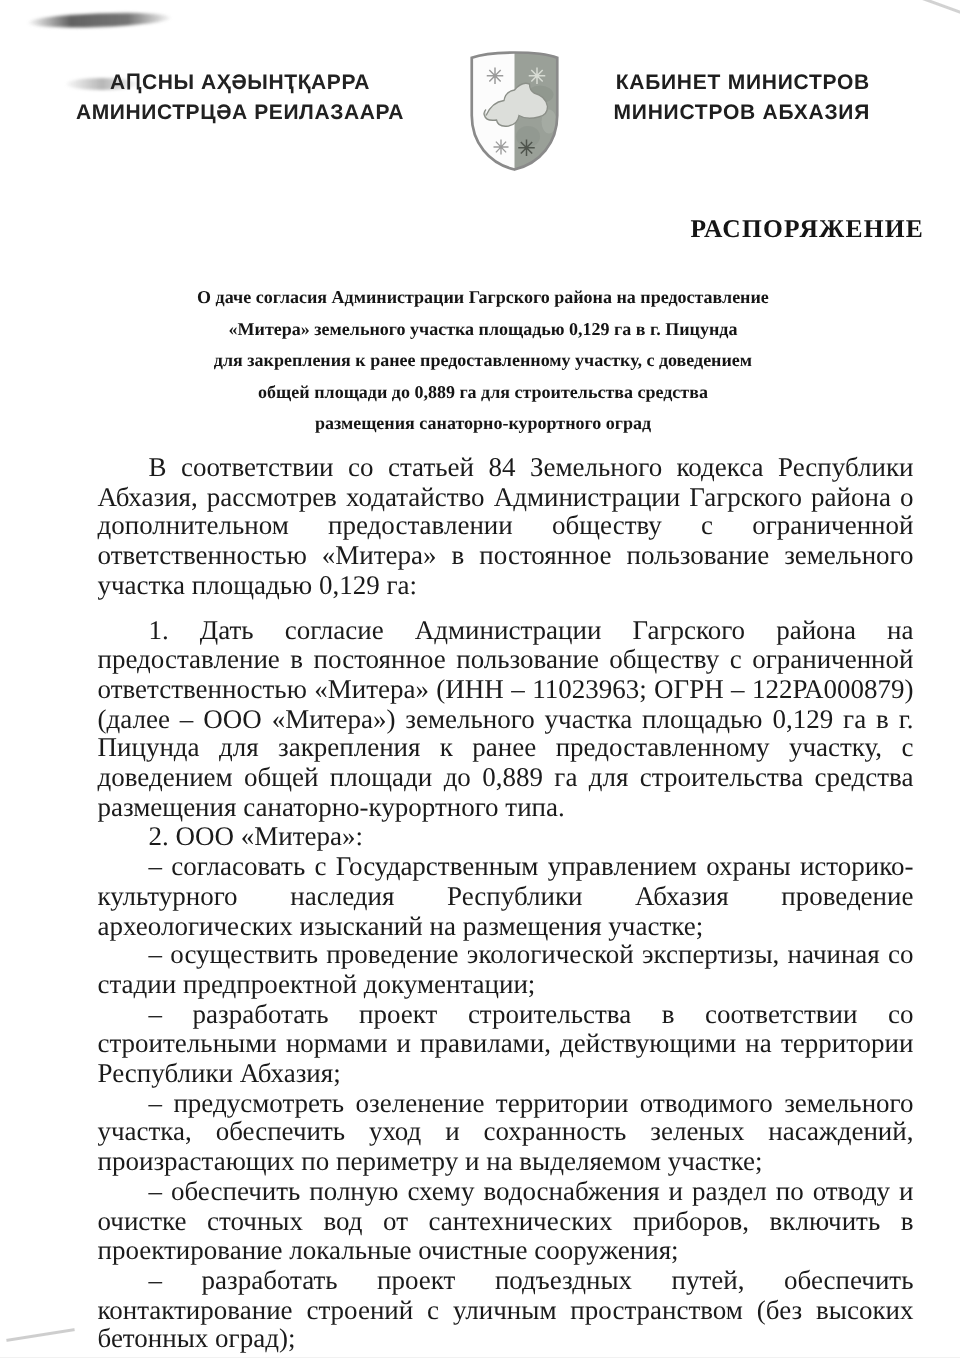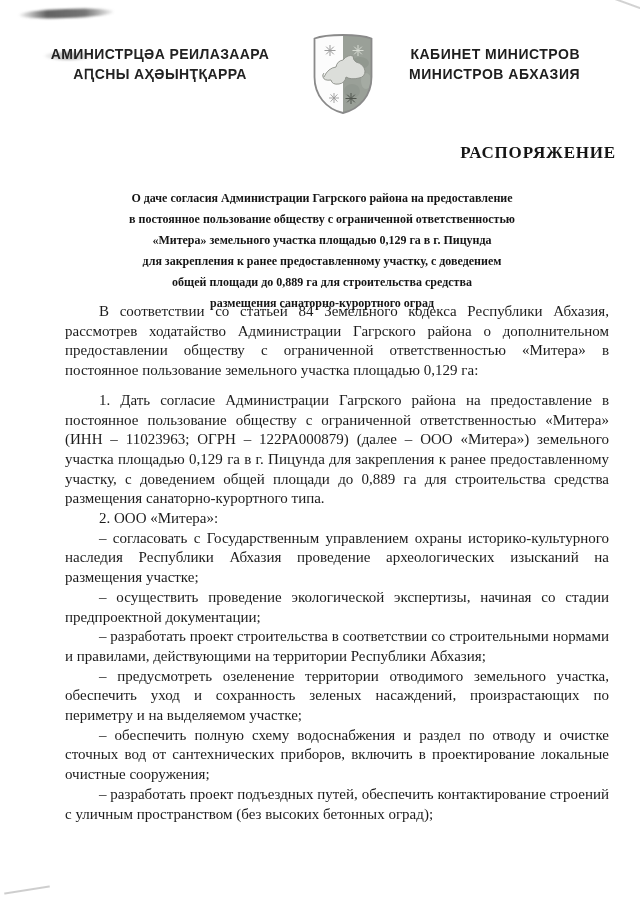--- a/index.html
+++ b/index.html
@@ -62,21 +62,21 @@
     font-size: 12px;
     line-height: 21px;
     color: #151515;
   }
 
   
   .doc-body {
     position: absolute;
     top: 302px; left: 65px; width: 544px;
     font-family: "Liberation Serif", serif;
-    font-size: 15px;
+    font-size: 18px;
     line-height: 19.7px;
     text-align: justify;
     color: #1b1b1b;
   }
   .doc-body p { margin: 0; text-indent: 34px; }
   .doc-body p.gap { margin-top: 10px; }
 
   
   .smudge-a {
     position: absolute; left: 18px; top: 9px; width: 96px; height: 9px;
@@ -109,22 +109,22 @@
 <body>
 
 <div class="page">
 
   <div class="smudge-a"></div>
   <div class="smudge-b"></div>
   <div class="corner-mark-bl"></div>
   <div class="corner-mark-tr"></div>
 
   <div class="hdr-left">
+    <div>АԤСНЫ АҲӘЫНҬҚАРРА</div>
     <div>АМИНИСТРЦӘА РЕИЛАЗААРА</div>
-    <div>АԤСНЫ АҲӘЫНҬҚАРРА</div>
   </div>
 
   <div class="emblem">
     <svg width="66" height="82" viewBox="0 0 66 82" xmlns="http://www.w3.org/2000/svg">
       <defs>
         <clipPath id="cpShield">
           <path d="M33 2 C23 2 11 3 4.5 5.5 L4.5 44 C4.5 62 16 76 33 80 C50 76 61.5 62 61.5 44 L61.5 5.5 C55 3 43 2 33 2 Z"></path>
         </clipPath>
       </defs>
 
@@ -160,21 +160,20 @@
 
   <div class="hdr-right">
     <div>КАБИНЕТ МИНИСТРОВ</div>
     <div>МИНИСТРОВ АБХАЗИЯ</div>
   </div>
 
   <div class="doc-heading">РАСПОРЯЖЕНИЕ</div>
 
   <div class="doc-title">
     <div>О даче согласия Администрации Гагрского района на предоставление</div>
-    <div>в постоянное пользование обществу с ограниченной ответственностью</div>
     <div>«Митера» земельного участка площадью 0,129 га в г. Пицунда</div>
     <div>для закрепления к ранее предоставленному участку, с доведением</div>
     <div>общей площади до 0,889 га для строительства средства</div>
     <div>размещения санаторно-курортного оград</div>
   </div>
 
   <div class="doc-body">
     <p>В соответствии со статьей 84 Земельного кодекса Республики Абхазия, рассмотрев ходатайство Администрации Гагрского района о дополнительном предоставлении обществу с ограниченной ответственностью «Митера» в постоянное пользование земельного участка площадью 0,129 га:</p>
     <p class="gap">1. Дать согласие Администрации Гагрского района на предоставление в постоянное пользование обществу с ограниченной ответственностью «Митера» (ИНН – 11023963; ОГРН – 122РА000879) (далее – ООО «Митера») земельного участка площадью 0,129 га в г. Пицунда для закрепления к ранее предоставленному участку, с доведением общей площади до 0,889 га для строительства средства размещения санаторно-курортного типа.</p>
     <p>2. ООО «Митера»:</p>

